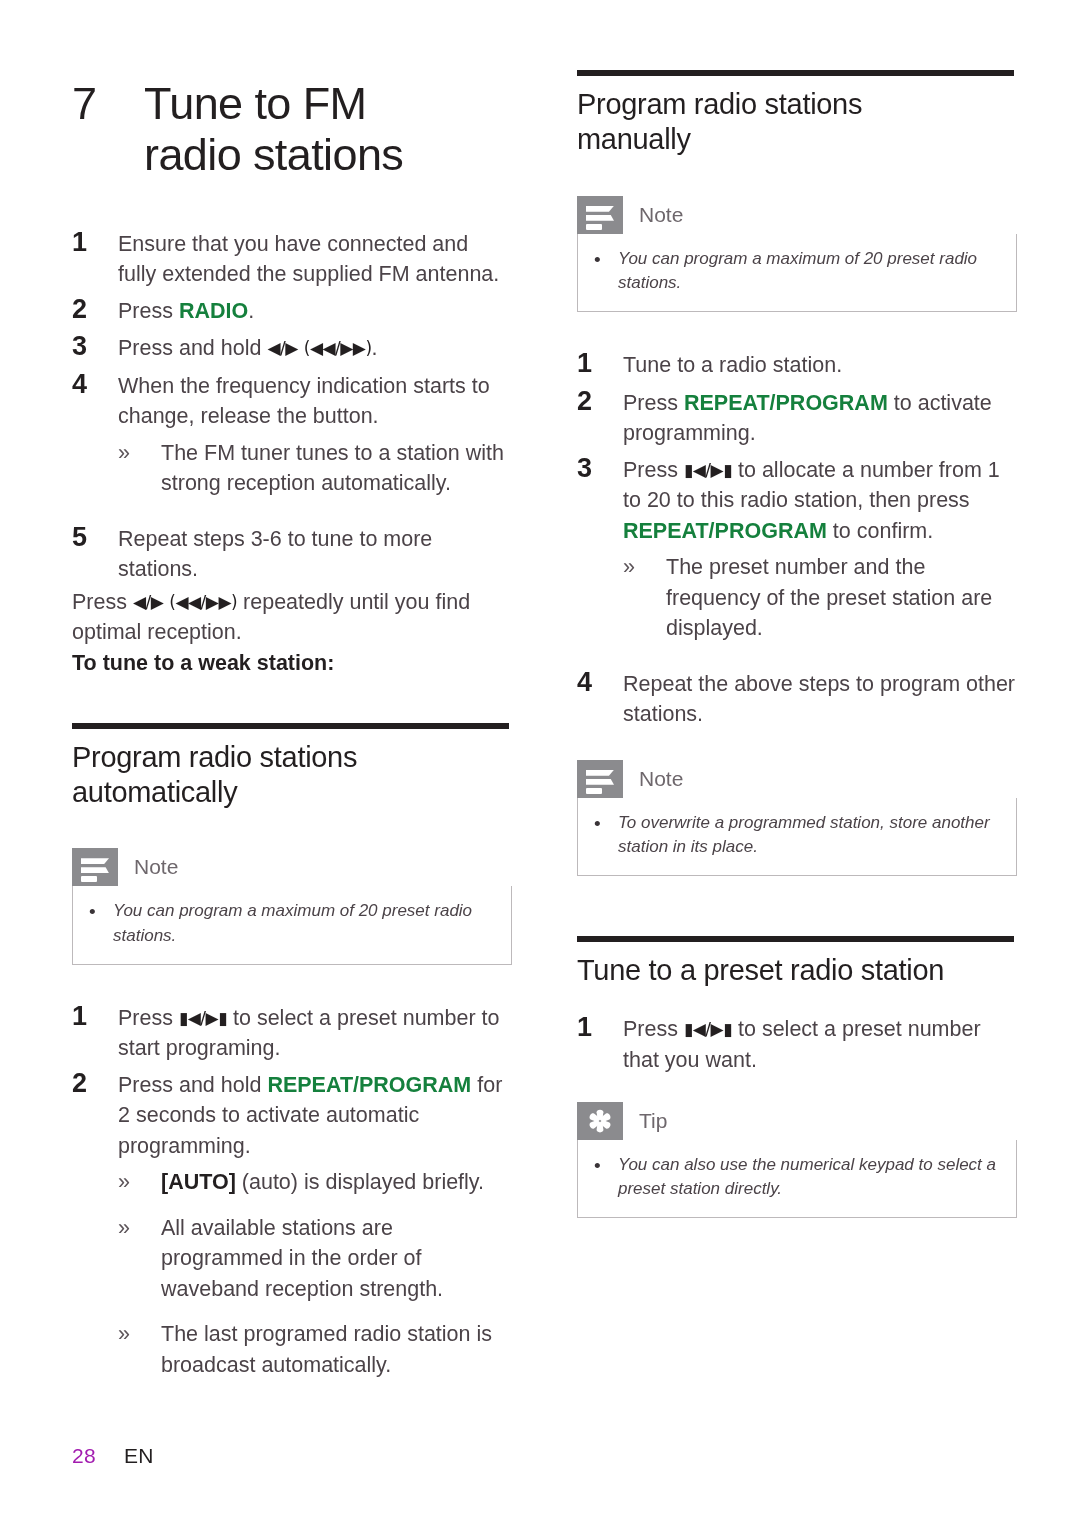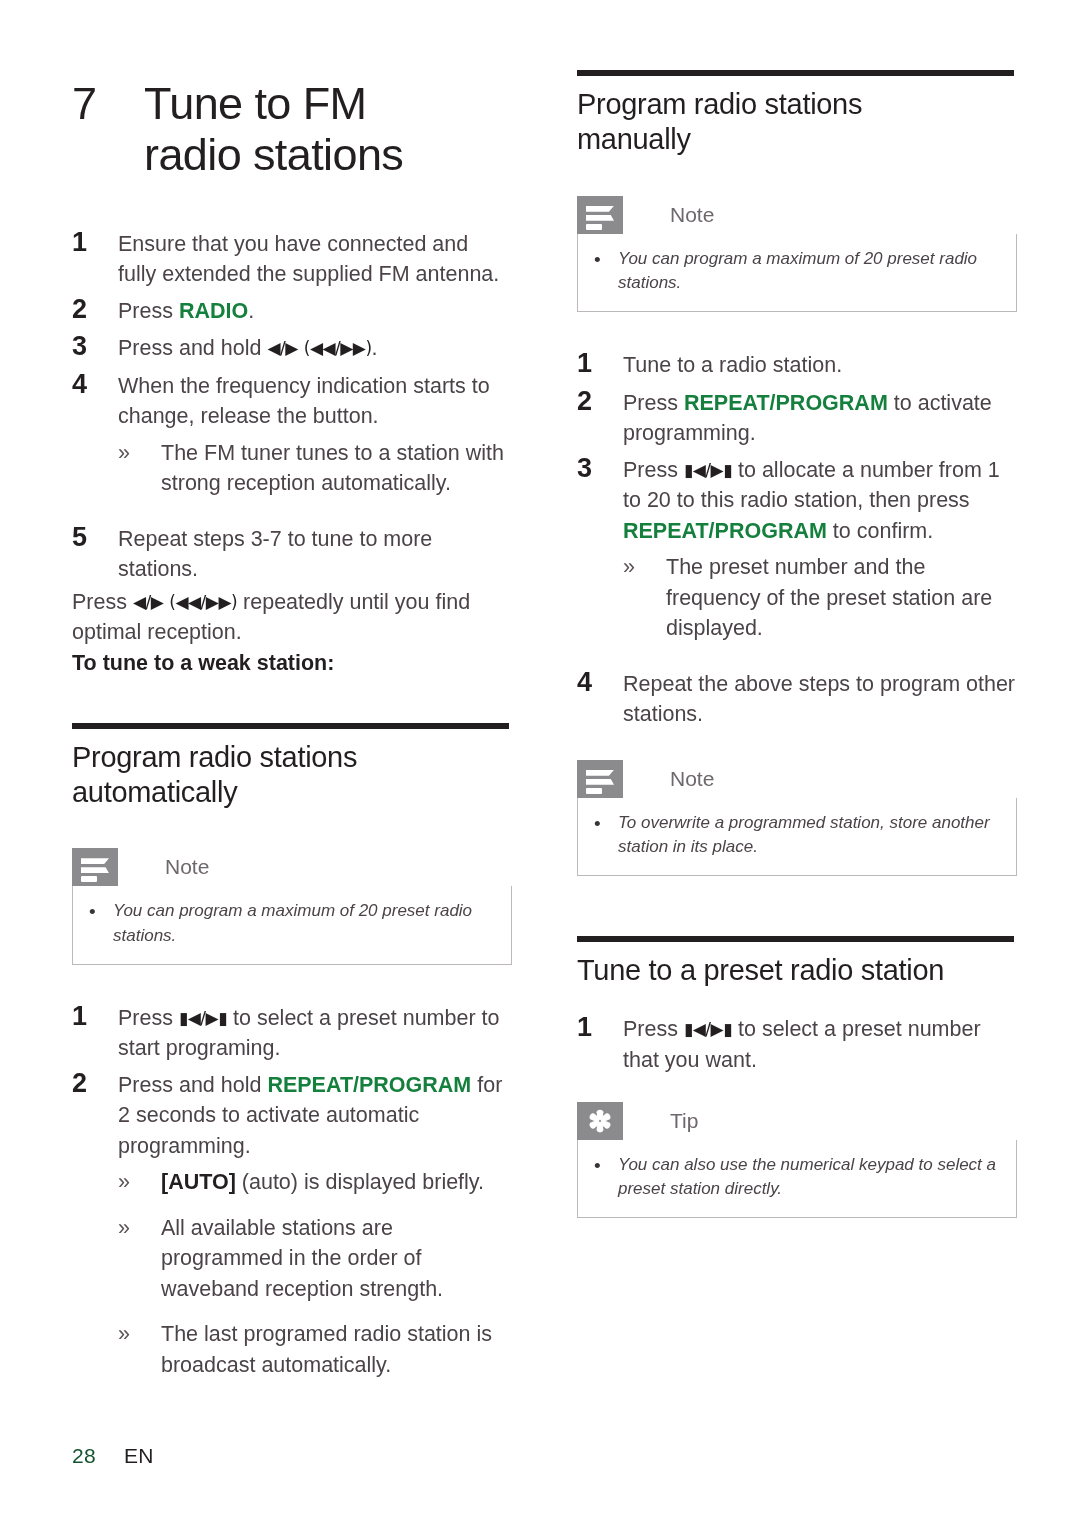--- a/index.html
+++ b/index.html
@@ -132,21 +132,20 @@
     margin: 0;
   }
   .para.bold { font-weight: 700; color: #231f20; }
 
   
   .callout { margin: 0; }
   .callout-head {
     display: flex;
     align-items: flex-end;
     height: 38px;
-    gap: 31px;
   }
   .callout-icon {
     width: 46px;
     height: 38px;
     background: #8b8b8e;
     position: relative;
     flex: 0 0 46px;
   }
   .callout-label {
     font-size: 21px;
@@ -200,21 +199,21 @@
   }
 
   
   .footer {
     position: absolute;
     left: 72px;
     top: 1444px;
     font-size: 21px;
     letter-spacing: 0.3px;
   }
-  .footer .pg { color: #14532d; }
+  .footer .pg { color: #a21caf; }
   .footer .lang { color: #231f20; margin-left: 28px; }
 
   .sp-10 { height: 10px; }
   .sp-16 { height: 16px; }
   .sp-20 { height: 20px; }
   .sp-24 { height: 24px; }
   .sp-28 { height: 28px; }
   .sp-34 { height: 34px; }
   .sp-44 { height: 44px; }
   .sp-60 { height: 60px; }
@@ -258,21 +257,21 @@
 
     <div class="subitem">
       <div class="subitem-mark">»</div>
       <div class="subitem-text">The FM tuner tunes to a station with strong reception automatically.</div>
     </div>
 
     <div class="sp-20"></div>
 
     <div class="step">
       <div class="step-num">5</div>
-      <div class="step-body">Repeat steps 3-7 to tune to more stations.</div>
+      <div class="step-body">Repeat steps 3-6 to tune to more stations.</div>
     </div>
 
     <p class="para"><span>Press </span><span class="sym">◀/▶</span> <span class="sym">(◀◀/▶▶)</span><span> repeatedly until you find optimal reception.</span></p>
     <p class="para bold">To tune to a weak station:</p>
 
     <div class="sp-44"></div>
 
     <div class="rule"></div>
     <h2 class="section-head">
       <span>Program radio stations</span><br>

